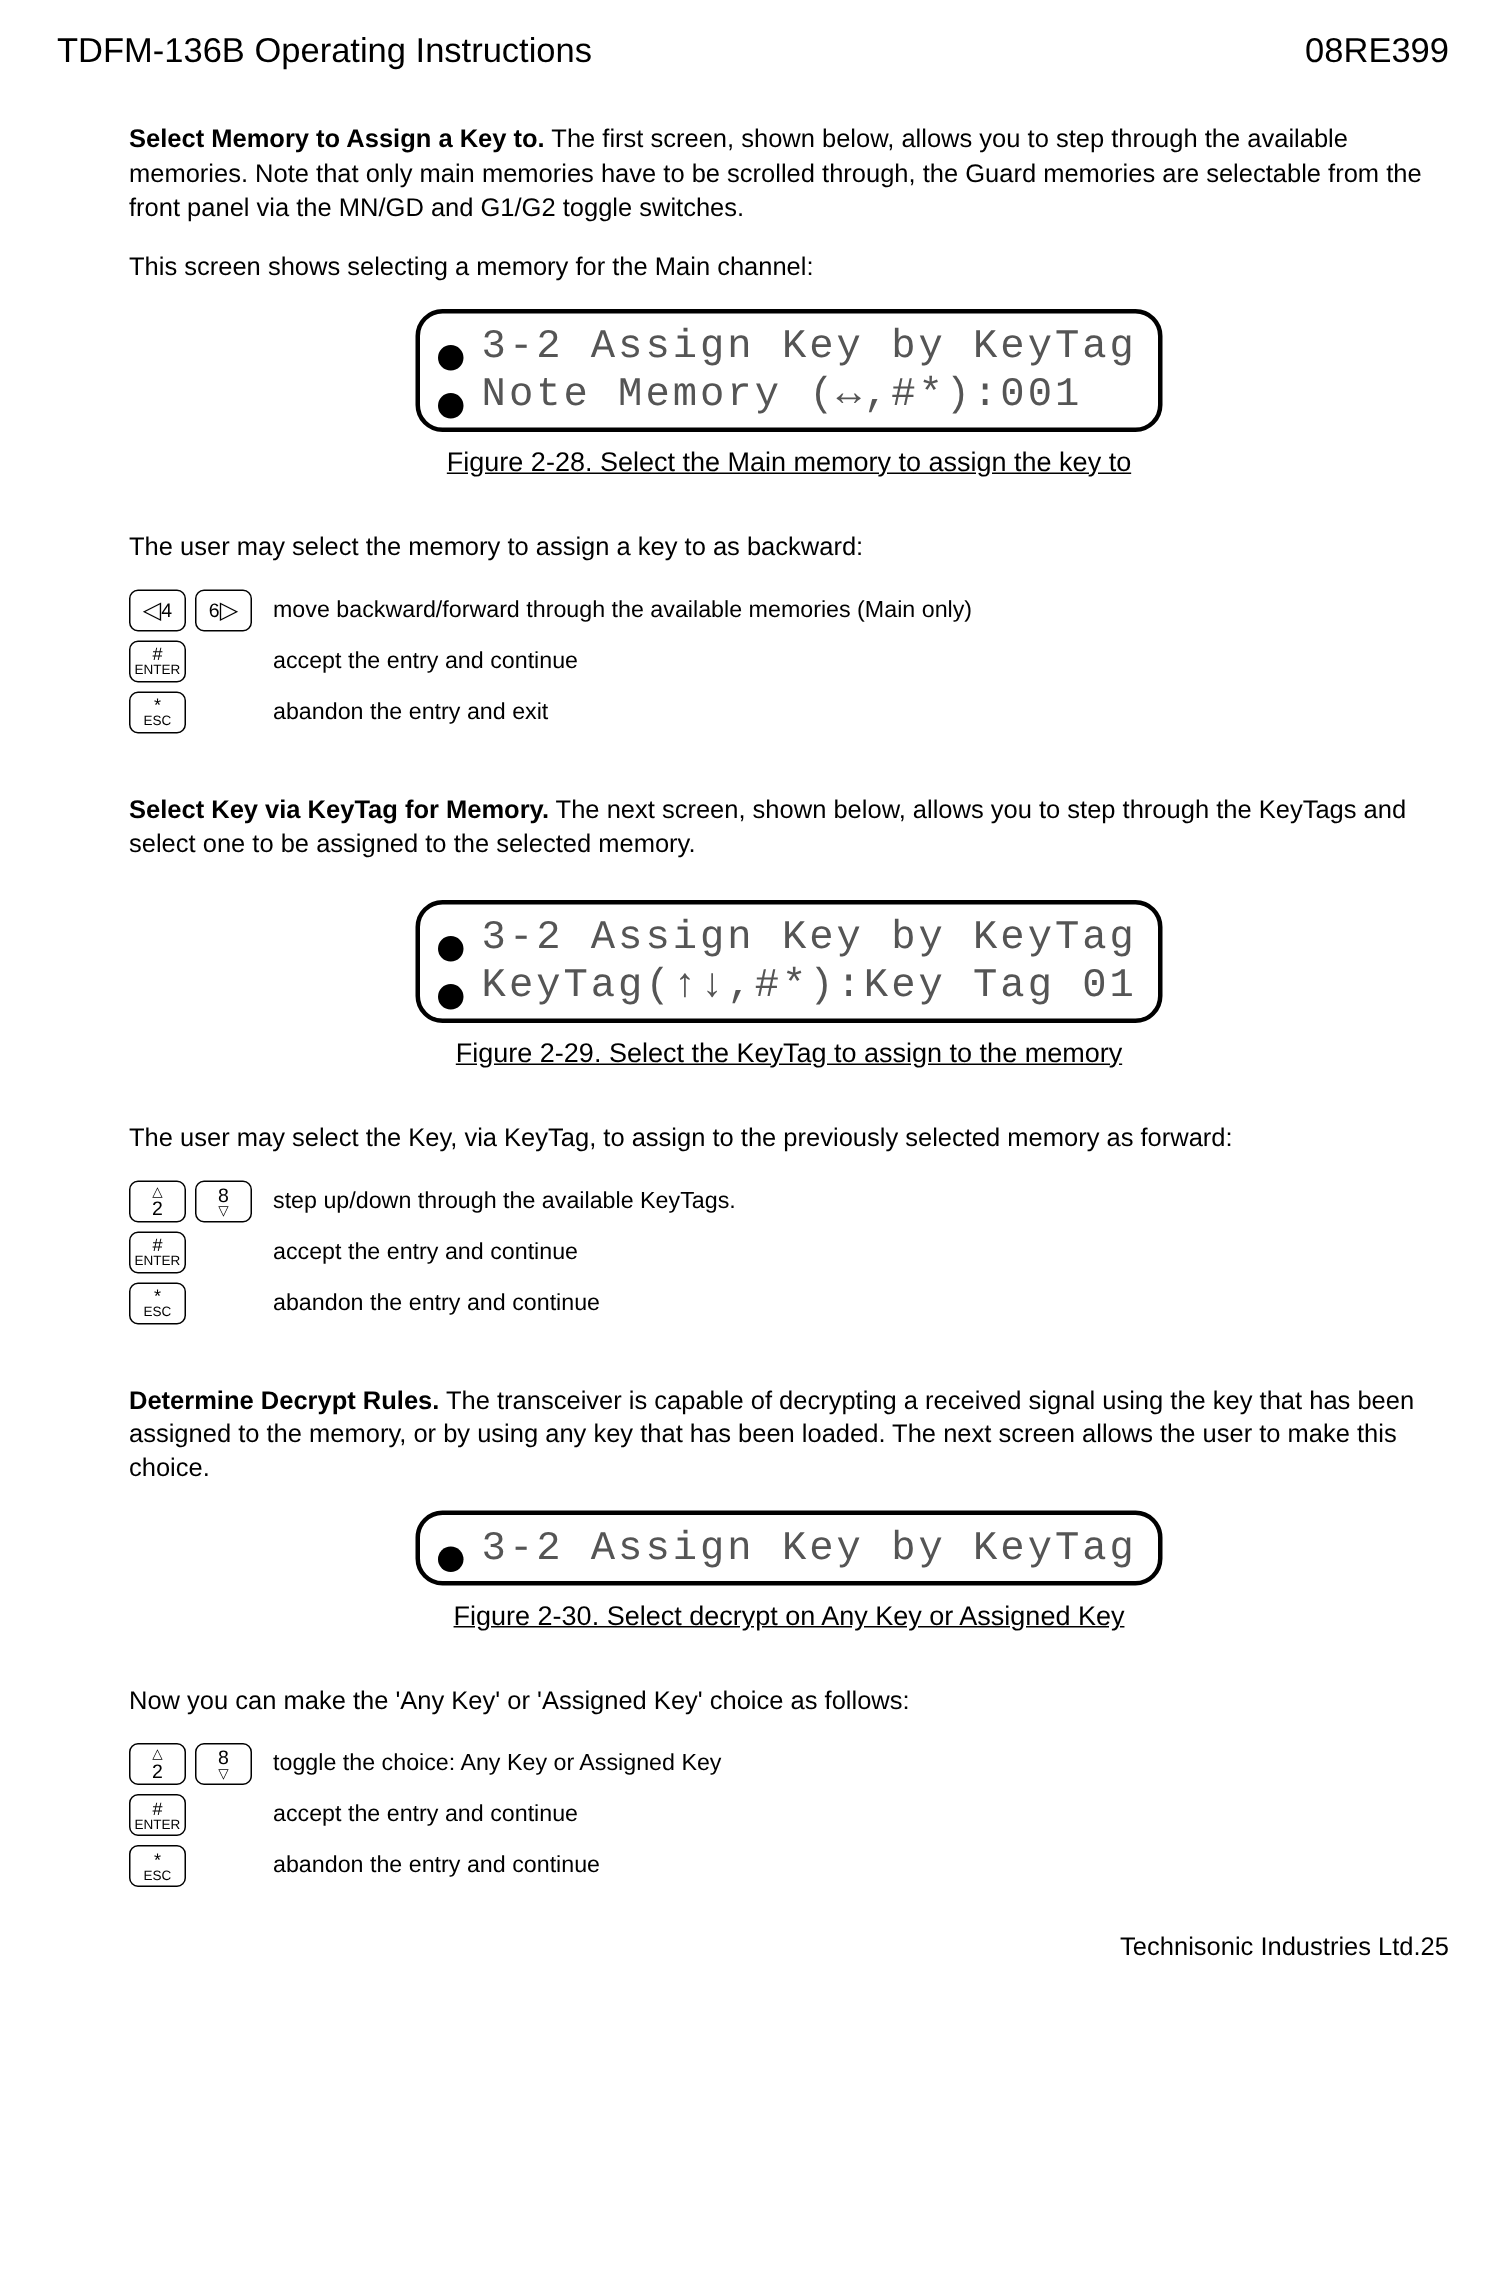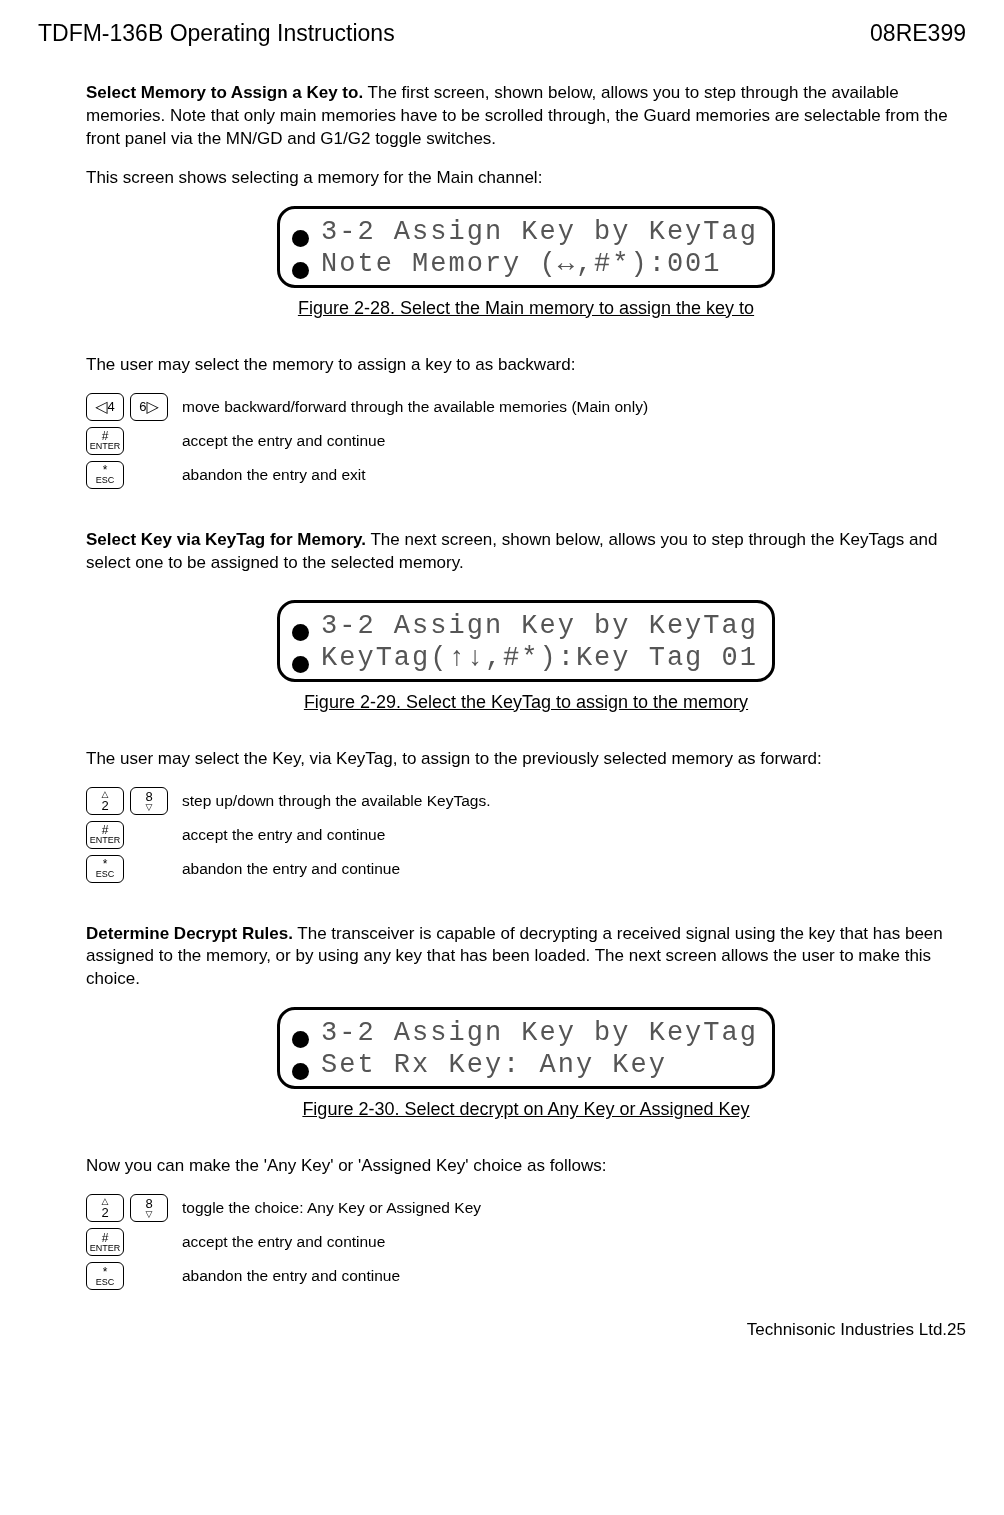--- a/index.html
+++ b/index.html
@@ -230,24 +230,20 @@
     <span class="section-head">Determine Decrypt Rules.</span>
     <span class="para-text">The transceiver is capable of decrypting a received signal using the key that has been assigned to the memory, or by using any key that has been loaded. The next screen allows the user to make this choice.</span>
   </p>
 
   <div class="lcd-wrap">
     <div class="lcd">
       <div class="lcd-row">
         <span class="dot"></span>
         <span class="lcd-text">3-2 Assign Key by KeyTag</span>
       </div>
-      <div class="lcd-row">
-        <span class="dot"></span>
-        <span class="lcd-text">Set Rx Key: Any Key</span>
-      </div>
     </div>
   </div>
   <div class="figcap">Figure 2-30. Select decrypt on Any Key or Assigned Key</div>
 
   <p>Now you can make the 'Any Key' or 'Assigned Key' choice as follows:</p>
 
   <div class="key-table" style="margin-bottom:10px;">
     <div class="key-row">
       <div class="key-cell">
         <div class="key">

